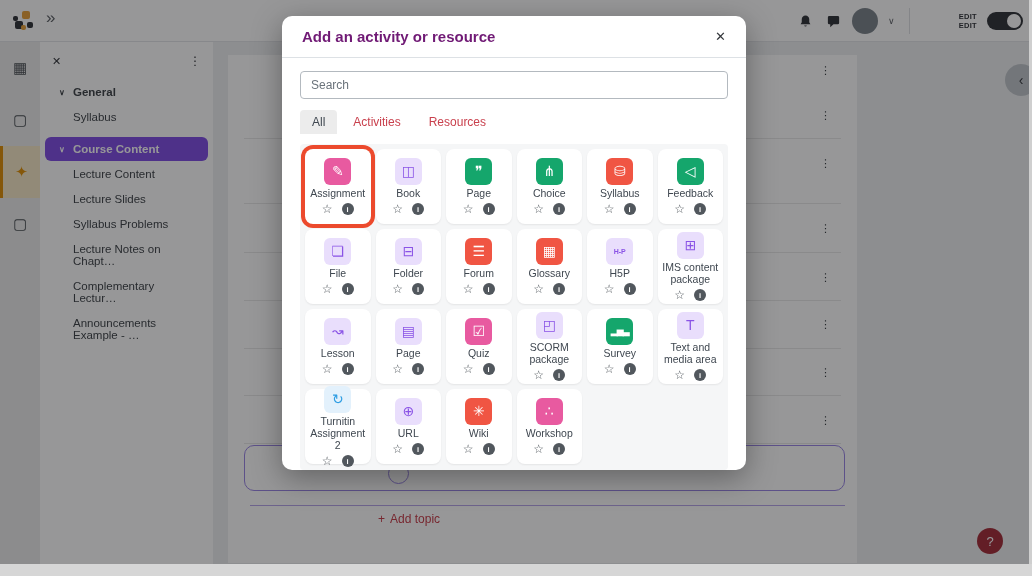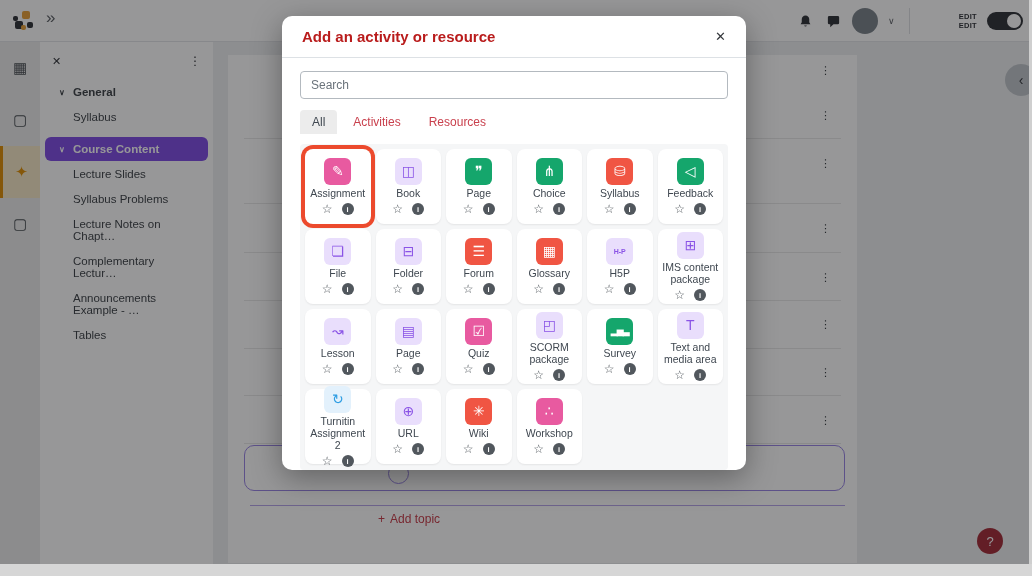--- a/index.html
+++ b/index.html
@@ -51,21 +51,21 @@
   .topic-hr { position:absolute; left:22px; top:450px; width:595px; height:1px; background:#b7a6ea; }
   .add-topic { position:absolute; left:150px; top:457px; font-size:12px; color:var(--accent); cursor:pointer; display:flex; gap:5px; align-items:center; }
 
   .drawer-toggle { position:absolute; right:-8px; top:64px; width:32px; height:32px; border-radius:50%; background:#c2c7cc; color:#33363b; display:flex; align-items:center; justify-content:center; font-size:14px; z-index:2; cursor:pointer; }
   .help-btn { position:absolute; left:977px; top:528px; width:26px; height:26px; border-radius:50%; background:var(--help-bg); color:#fff; font-size:13px; display:flex; align-items:center; justify-content:center; z-index:2; cursor:pointer; }
 
   
   .backdrop { position:absolute; inset:0; background:rgba(8,8,10,0.42); z-index:10; }
   .modal { position:absolute; left:282px; top:16px; width:464px; height:454px; background:#fff; border-radius:10px; box-shadow:0 8px 30px rgba(0,0,0,.35); z-index:20; overflow:hidden; }
   .modal-head { height:42px; display:flex; align-items:center; justify-content:space-between; padding:0 20px; border-bottom:1px solid #dde1e5; }
-  .modal-title { font-size:15px; font-weight:bold; color:#b91c1c; }
+  .modal-title { font-size:15px; font-weight:bold; color:#701a75; }
   .modal-close { font-size:13px; color:#33363b; cursor:pointer; }
   .modal-body { padding:13px 18px 0; }
   .search-input { width:100%; height:28px; border:1px solid #b3b9bf; border-radius:4px; font-size:12px; padding:7px 10px; color:#a21caf; font-family:"Liberation Sans", sans-serif; }
   .search-input::placeholder { color:#6a737b; }
   .tabs { display:flex; align-items:flex-end; gap:4px; margin-top:11px; height:24px; }
   .tab { font-size:12px; padding:5px 12px; border-radius:4px 4px 0 0; color:var(--accent); cursor:pointer; }
   .tab.active { background:#ececec; color:#3f4750; }
   .tile-grid { margin-top:10px; background:#f5f6f7; border-radius:4px; padding:5px; display:grid; grid-template-columns:repeat(6,1fr); grid-auto-rows:75px; gap:5px; height:326px; }
   .tile { background:#fff; border-radius:8px; box-shadow:0 1px 2px rgba(0,0,0,.07); display:flex; flex-direction:column; align-items:center; justify-content:center; gap:2px; padding:4px 2px; position:relative; cursor:pointer; }
   .tile.hl { box-shadow:0 0 0 4px var(--highlight); z-index:1; }
@@ -142,36 +142,36 @@
             <span>General</span>
           </div>
           <div class="si child">
             <span>Syllabus</span>
           </div>
           <div class="si section active">
             <span class="chev">∨</span>
             <span>Course Content</span>
           </div>
           <div class="si child">
+            <span>Lecture Content</span>
+          </div>
+          <div class="si child">
             <span>Lecture Slides</span>
           </div>
           <div class="si child">
             <span>Syllabus Problems</span>
           </div>
           <div class="si child">
             <span>Lecture Notes on Chapt…</span>
           </div>
           <div class="si child">
             <span>Complementary Lectur…</span>
           </div>
           <div class="si child">
             <span>Announcements Example - …</span>
-          </div>
-          <div class="si child">
-            <span>Tables</span>
           </div>
         </div>
     </div>
 
     <div class="content">
       <div id="bg-lines">
           <div class="bg-divider" style="top: 83px;"></div>
           <div class="bg-divider" style="top: 148px;"></div>
           <div class="bg-divider" style="top: 197px;"></div>
           <div class="bg-divider" style="top: 245px;"></div>

